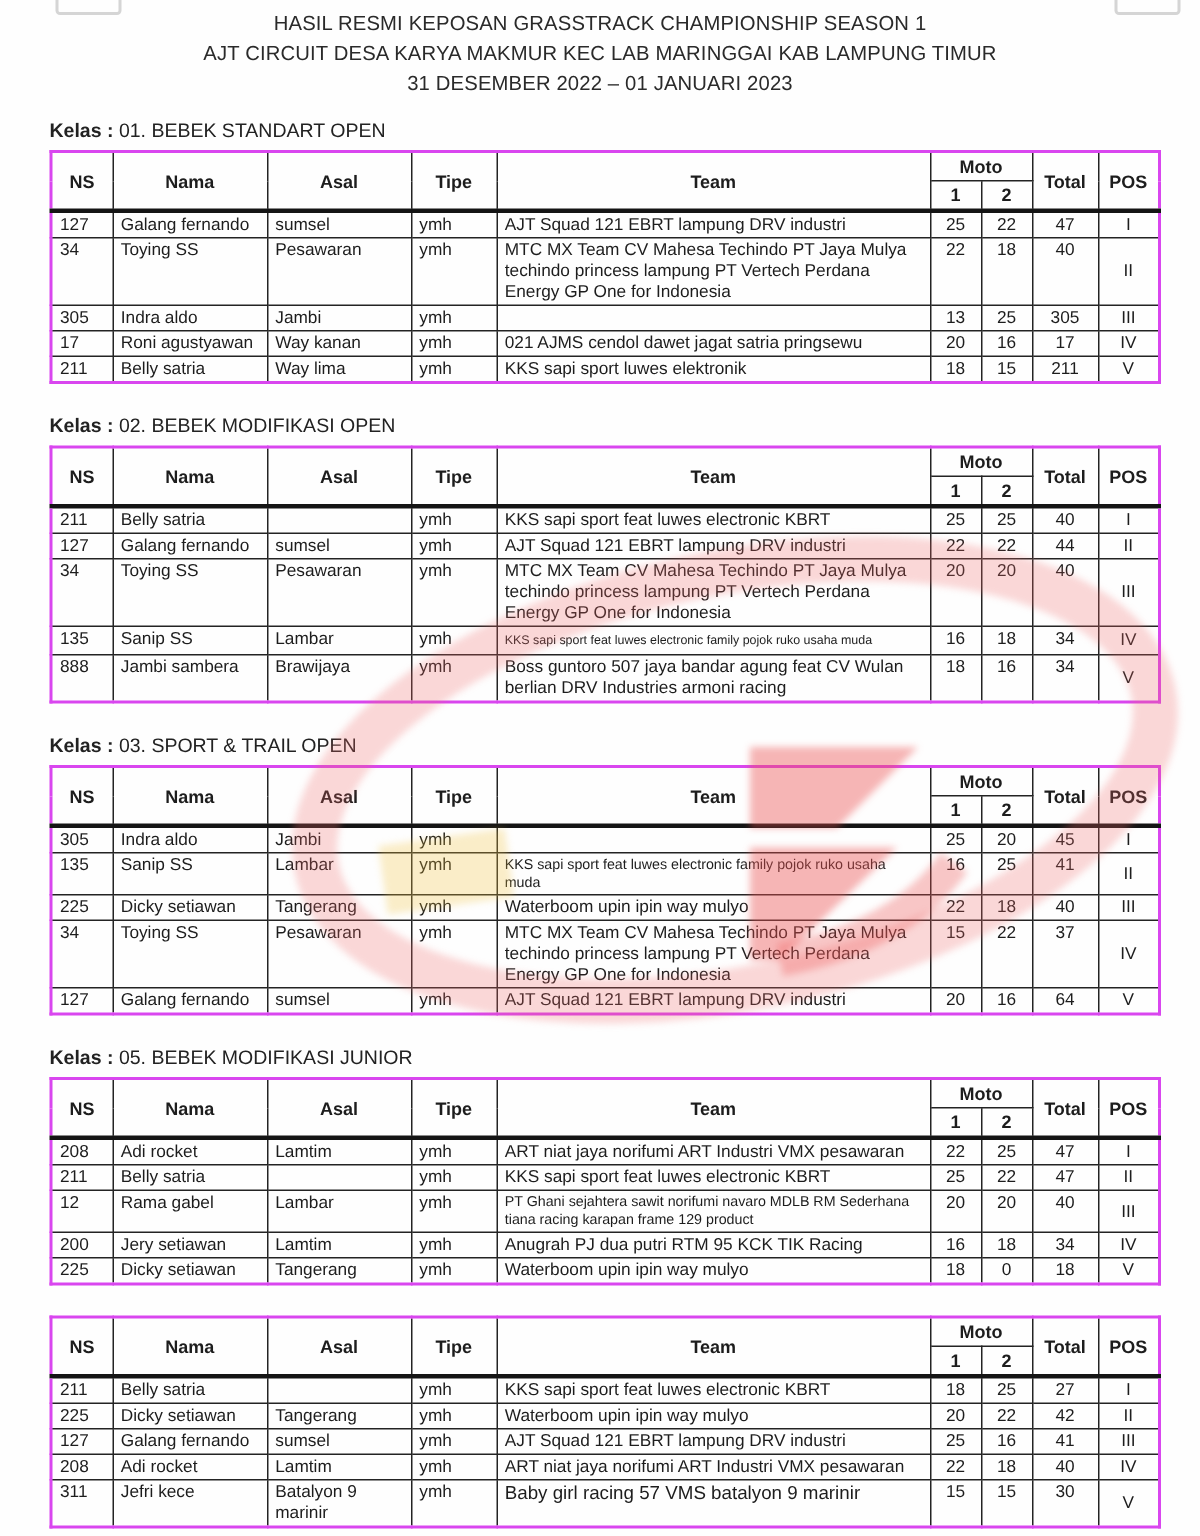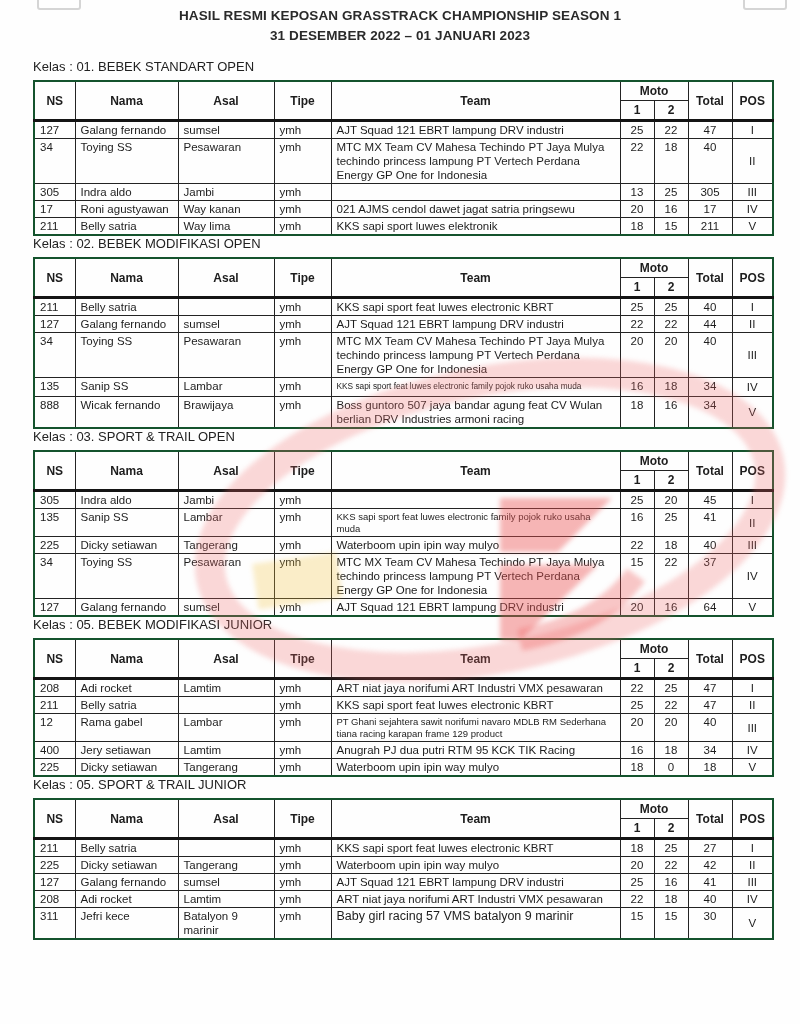--- a/index.html
+++ b/index.html
@@ -25,46 +25,46 @@
     border-radius: 3px;
     opacity: .8;
   }
   .corner-mark.left  { left: 37px; }
   .corner-mark.right { left: 743px; }
 
   .doc-header {
     padding-top: 6px;
     text-align: center;
     font-size: 13.5px;
-    font-weight: bold;
+    font-weight: normal;
     line-height: 20px;
     color: #2a2a2a;
     letter-spacing: .1px;
     position: relative; z-index: 1;
   }
 
   .tables-wrap { position: relative; z-index: 1; }
 
   .class-block { margin-left: 33px; width: 739px; }
   .class-block.first { margin-top: 13px; }
-  .class-block + .class-block { }
+  .class-block + .class-block { margin-top: 20px; }
 
   .class-title {
     font-size: 13px;
     line-height: 16px;
     margin-bottom: 5px;
     color: #222;
   }
-  .class-title .kelas { font-weight: normal; }
+  .class-title .kelas { font-weight: bold; }
 
   table.results {
     border-collapse: collapse;
     table-layout: fixed;
     width: 739px;
-    border: 2px solid #14532d;
+    border: 2px solid #d946ef;
     background: transparent;
     padding-left: 11px;
   }
   thead { border-bottom: 3px solid #141414; }
   th, td {
     border: 1px solid #232323;
     padding: 1px 5px;
     font-size: 11.5px;
     line-height: 14px;
     vertical-align: top;
@@ -98,20 +98,21 @@
 </head>
 <body>
 
 <div class="page">
 
   <div class="corner-mark left"></div>
   <div class="corner-mark right"></div>
 
   <div class="doc-header">
     <div>HASIL RESMI KEPOSAN GRASSTRACK CHAMPIONSHIP SEASON 1</div>
+    <div>AJT CIRCUIT DESA KARYA MAKMUR KEC LAB MARINGGAI KAB LAMPUNG TIMUR</div>
     <div>31 DESEMBER 2022 – 01 JANUARI 2023</div>
   </div>
 
   <div class="tables-wrap" id="tables-wrap">
   <section class="class-block first">
     <div class="class-title">
       <span class="kelas">Kelas :</span>
       <span class="cname">01. BEBEK STANDART OPEN</span>
     </div>
     <table class="results">
@@ -275,21 +276,21 @@
               <td>Lambar</td>
               <td>ymh</td>
               <td class="team xs">KKS sapi sport feat luwes electronic family pojok ruko usaha muda</td>
               <td class="c">16</td>
               <td class="c">18</td>
               <td class="c">34</td>
               <td class="pos">IV</td>
             </tr>
             <tr>
               <td>888</td>
-              <td>Wicak fernando</td>
+              <td>Jambi sambera</td>
               <td>Brawijaya</td>
               <td>ymh</td>
               <td class="team">Boss guntoro 507 jaya bandar agung feat CV Wulan berlian DRV Industries armoni racing</td>
               <td class="c">18</td>
               <td class="c">16</td>
               <td class="c">34</td>
               <td class="pos">V</td>
             </tr>
           </tbody>
     </table>
@@ -449,21 +450,21 @@
               <td>Rama gabel</td>
               <td>Lambar</td>
               <td>ymh</td>
               <td class="team sm">PT Ghani sejahtera sawit norifumi navaro MDLB RM Sederhana tiana racing karapan frame 129 product</td>
               <td class="c">20</td>
               <td class="c">20</td>
               <td class="c">40</td>
               <td class="pos">III</td>
             </tr>
             <tr>
-              <td>400</td>
+              <td>200</td>
               <td>Jery setiawan</td>
               <td>Lamtim</td>
               <td>ymh</td>
               <td class="team">Anugrah PJ dua putri RTM 95 KCK TIK Racing</td>
               <td class="c">16</td>
               <td class="c">18</td>
               <td class="c">34</td>
               <td class="pos">IV</td>
             </tr>
             <tr>
@@ -475,24 +476,20 @@
               <td class="c">18</td>
               <td class="c">0</td>
               <td class="c">18</td>
               <td class="pos">V</td>
             </tr>
           </tbody>
     </table>
   </section>
 
   <section class="class-block">
-    <div class="class-title">
-      <span class="kelas">Kelas :</span>
-      <span class="cname">05. SPORT &amp; TRAIL JUNIOR</span>
-    </div>
     <table class="results">
       <colgroup>
         <col style="width:41px">
             <col style="width:103px">
             <col style="width:96px">
         <col style="width:57px">
             <col style="width:289px">
             <col style="width:34px">
         <col style="width:34px">
             <col style="width:44px">

